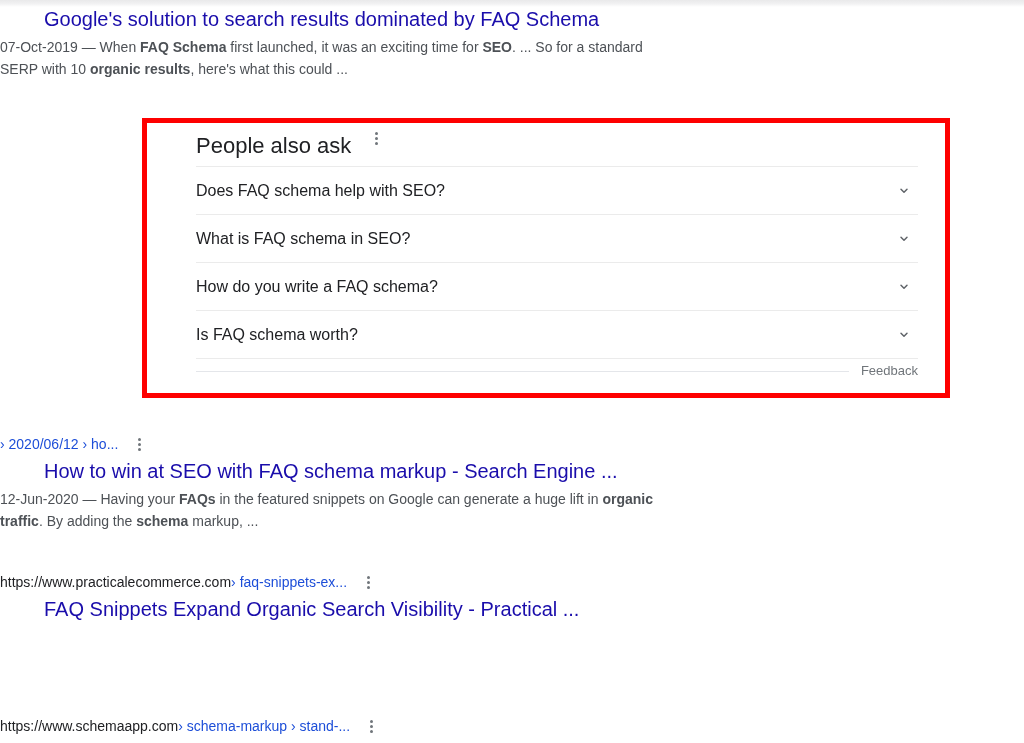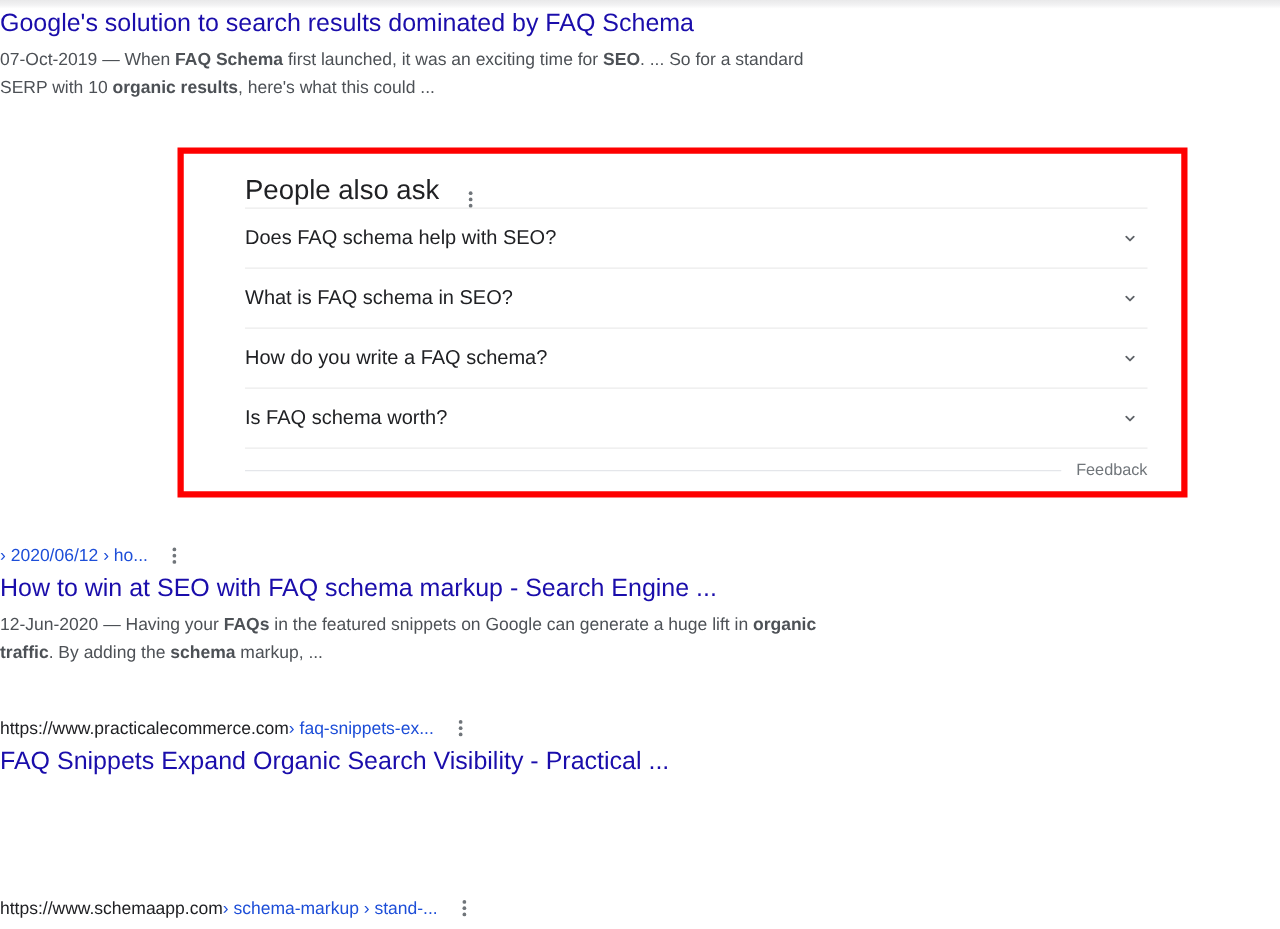--- a/index.html
+++ b/index.html
@@ -61,20 +61,21 @@
   }
 
   .result-title {
     display: block;
     font-size: 20px;
     line-height: 26px;
     color: #1a0dab;
     text-decoration: none;
     white-space: nowrap;
     font-weight: 400;
+    padding-left: 44px;
   }
 
   .result-snippet {
     font-size: 14px;
     line-height: 22px;
     color: #4d5156;
     max-width: 672px;
   }
   .result-snippet b { font-weight: 700; color: #4d5156; }
 
@@ -91,21 +92,21 @@
 
   .paa-block {
     position: absolute;
     left: 196px;
     top: 132px;
     width: 722px;
   }
 
   .paa-header {
     display: flex;
-    align-items: flex-end;
+    align-items: flex-start;
     height: 34px;
   }
   .paa-title {
     font-size: 22px;
     line-height: 28px;
     color: #202124;
     font-weight: 400;
   }
   .paa-header .kebab-btn { margin-left: 18px; }
 
@@ -135,21 +136,21 @@
     margin-right: 6px;
     flex: 0 0 auto;
   }
   .chevron svg { display: block; }
 
   .paa-footer {
     display: flex;
     align-items: center;
     width: 722px;
     height: 24px;
-    margin-top: 5px;
+    margin-top: 0;
   }
   .paa-footer-rule {
     flex: 1 1 auto;
     height: 1px;
     background: #e4e6ea;
   }
   .paa-feedback {
     flex: 0 0 auto;
     margin-left: 12px;
     font-size: 13px;

